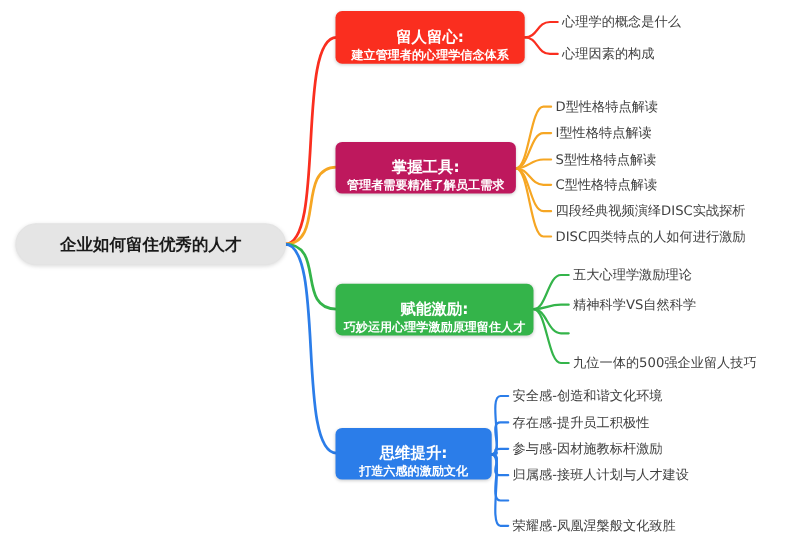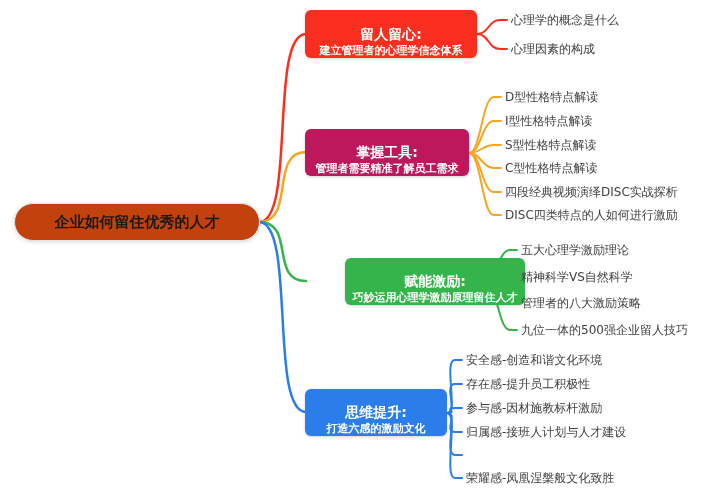--- a/index.html
+++ b/index.html
@@ -25,21 +25,21 @@
     fill: none;
     stroke-linecap: round;
   }
   .main-branch { stroke-width: 2.5; }
   .leaf-branch { stroke-width: 2; }
 
   .central-node {
     position: absolute;
     left: 14px; top: 203px;
     width: 246px; height: 38px;
-    background: #c2410c;
+    background: #e5e5e5;
     border: 1px solid #e3e3e3;
     border-radius: 19px;
     box-shadow: 0 1px 4px rgba(0,0,0,0.15);
     display: flex;
     align-items: center;
     justify-content: center;
     font-size: 15px;
     font-weight: bold;
     color: #1a1a1a;
     white-space: nowrap;
@@ -121,42 +121,41 @@
   <div class="central-node">企业如何留住优秀的人才</div>
 
   <div id="branch-red" class="branch-node" style="background-color: rgb(250, 46, 31);">
     <span class="branch-title">留人留心:</span>
     <span class="branch-subtitle">建立管理者的心理学信念体系</span>
   </div>
   <div id="branch-orange" class="branch-node" style="background-color: #be185d;">
     <span class="branch-title">掌握工具:</span>
     <span class="branch-subtitle">管理者需要精准了解员工需求</span>
   </div>
-  <div id="branch-green" class="branch-node" style="background-color: rgb(52, 180, 74); margin-left: 40px;">
+  <div id="branch-green" class="branch-node" style="background-color: rgb(52, 180, 74);">
     <span class="branch-title">赋能激励:</span>
     <span class="branch-subtitle">巧妙运用心理学激励原理留住人才</span>
   </div>
   <div id="branch-blue" class="branch-node" style="background-color: rgb(43, 125, 233);">
     <span class="branch-title">思维提升:</span>
     <span class="branch-subtitle">打造六感的激励文化</span>
   </div>
 
   <div class="leaf" style="left:511px; top:20px;">心理学的概念是什么</div>
   <div class="leaf" style="left:511px; top:49px;">心理因素的构成</div>
 
   <div class="leaf" style="left:505px; top:97px;">D型性格特点解读</div>
   <div class="leaf" style="left:505px; top:121px;">I型性格特点解读</div>
   <div class="leaf" style="left:505px; top:145px;">S型性格特点解读</div>
   <div class="leaf" style="left:505px; top:168px;">C型性格特点解读</div>
   <div class="leaf" style="left:505px; top:192px;">四段经典视频演绎DISC实战探析</div>
   <div class="leaf" style="left:505px; top:215px;">DISC四类特点的人如何进行激励</div>
 
   <div class="leaf" style="left:521px; top:250px;">五大心理学激励理论</div>
   <div class="leaf" style="left:521px; top:277px;">精神科学VS自然科学</div>
-  <div class="leaf" style="left:521px; top:303px;">管理者的八大激励策略</div>
   <div class="leaf" style="left:521px; top:330px;">九位一体的500强企业留人技巧</div>
 
   <div class="leaf" style="left:466px; top:360px;">安全感-创造和谐文化环境</div>
   <div class="leaf" style="left:466px; top:384px;">存在感-提升员工积极性</div>
   <div class="leaf" style="left:466px; top:408px;">参与感-因材施教标杆激励</div>
   <div class="leaf" style="left:466px; top:432px;">归属感-接班人计划与人才建设</div>
   <div class="leaf" style="left:466px; top:478px;">荣耀感-凤凰涅槃般文化致胜</div>
 
 </div>
 

